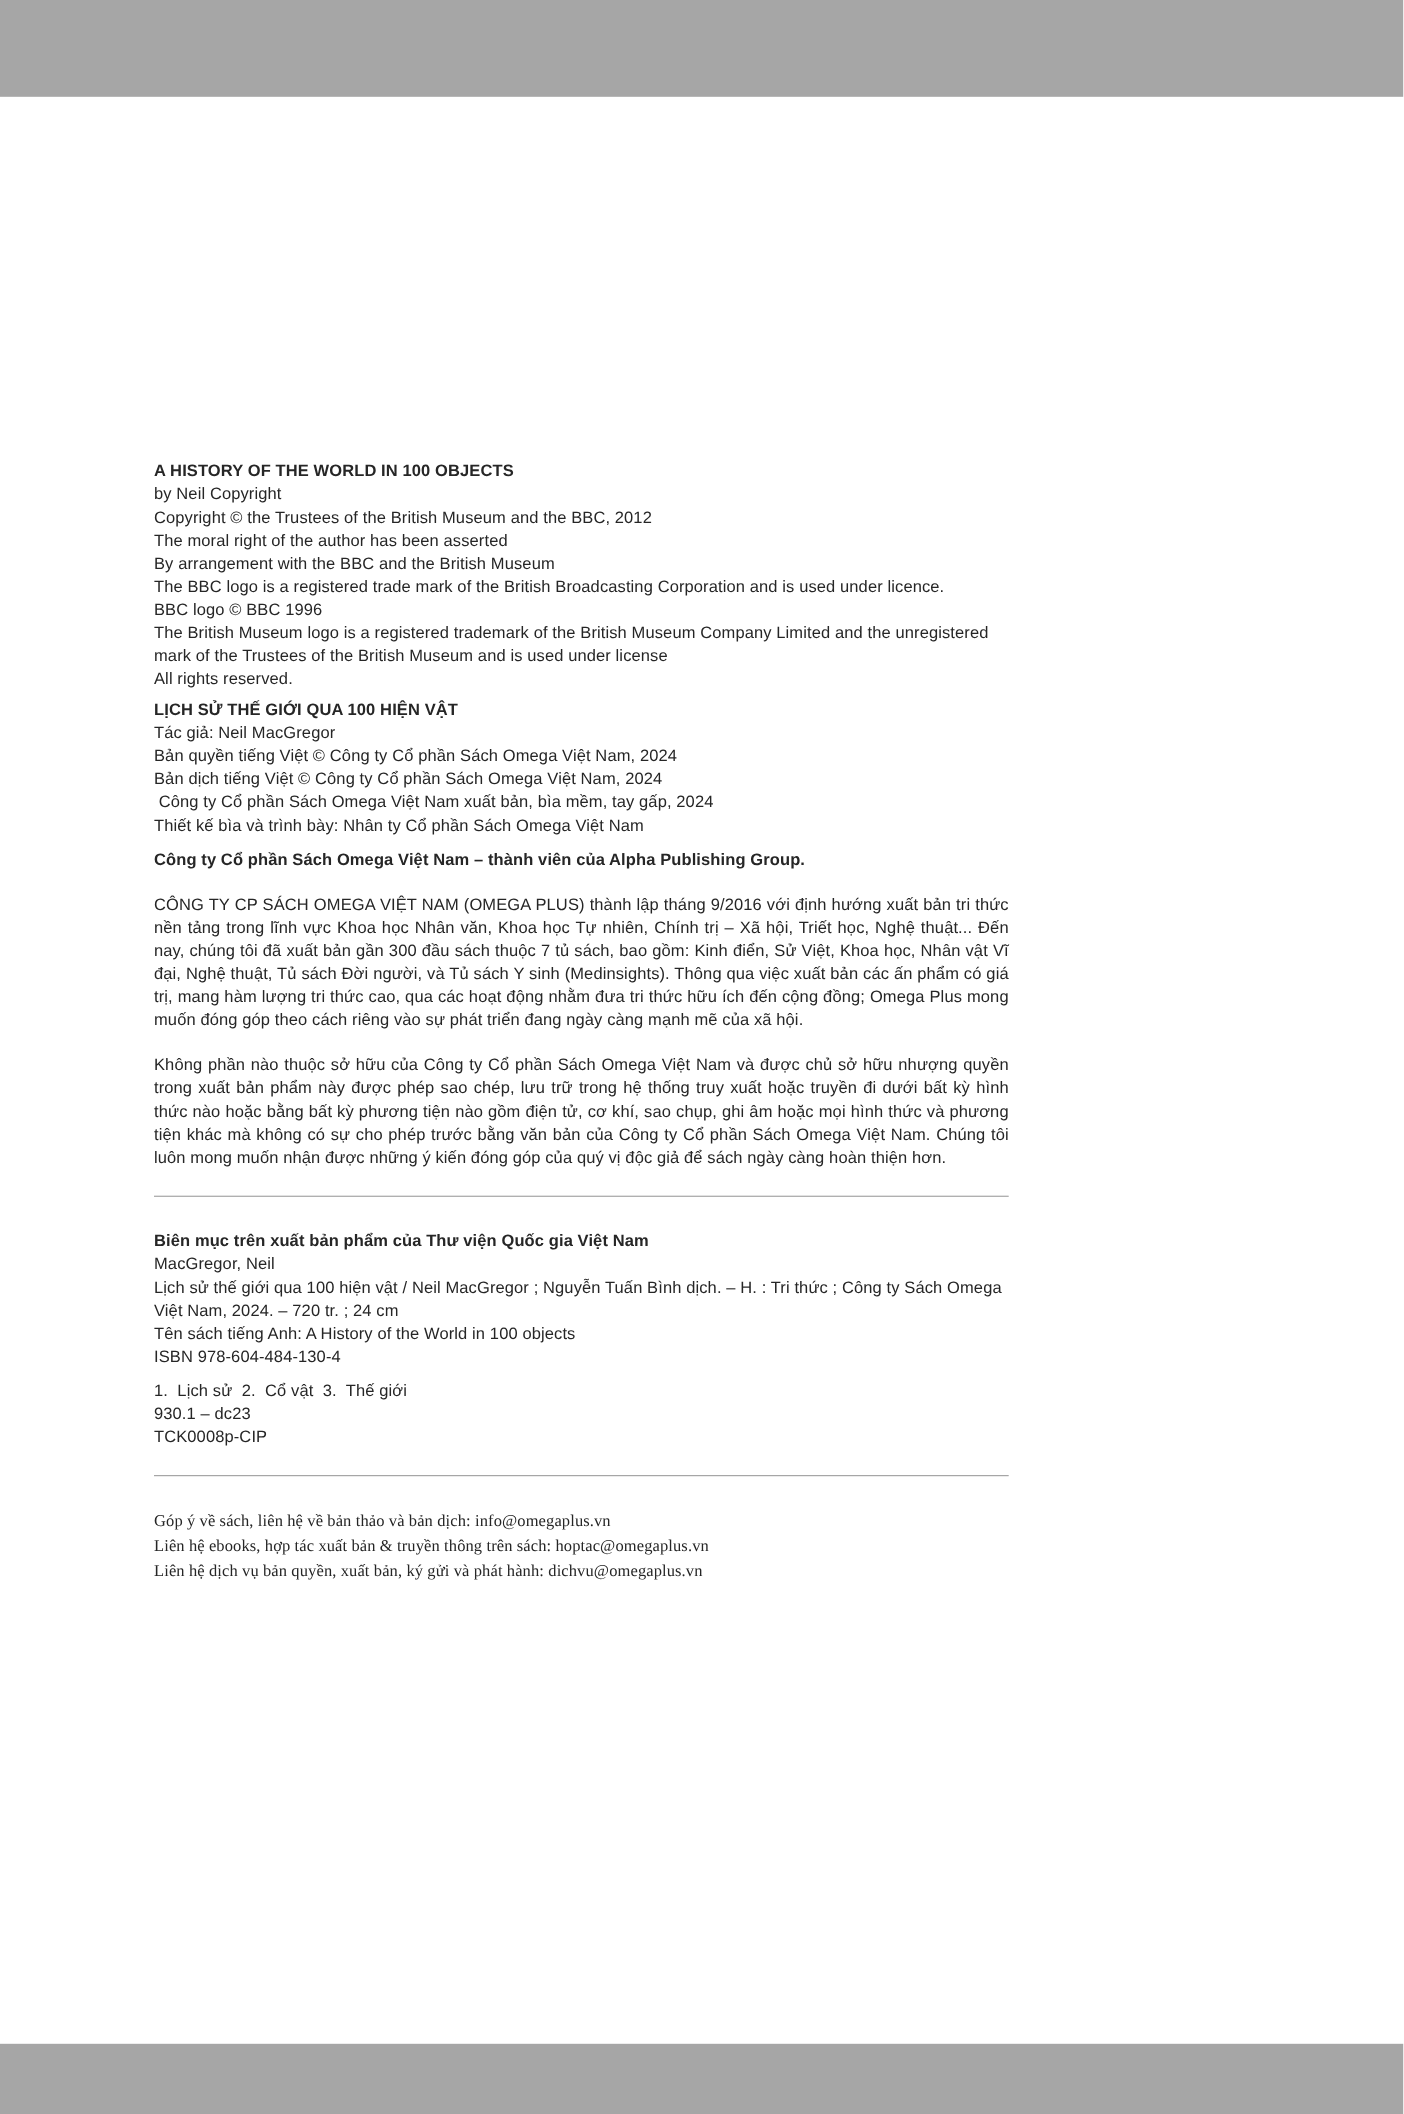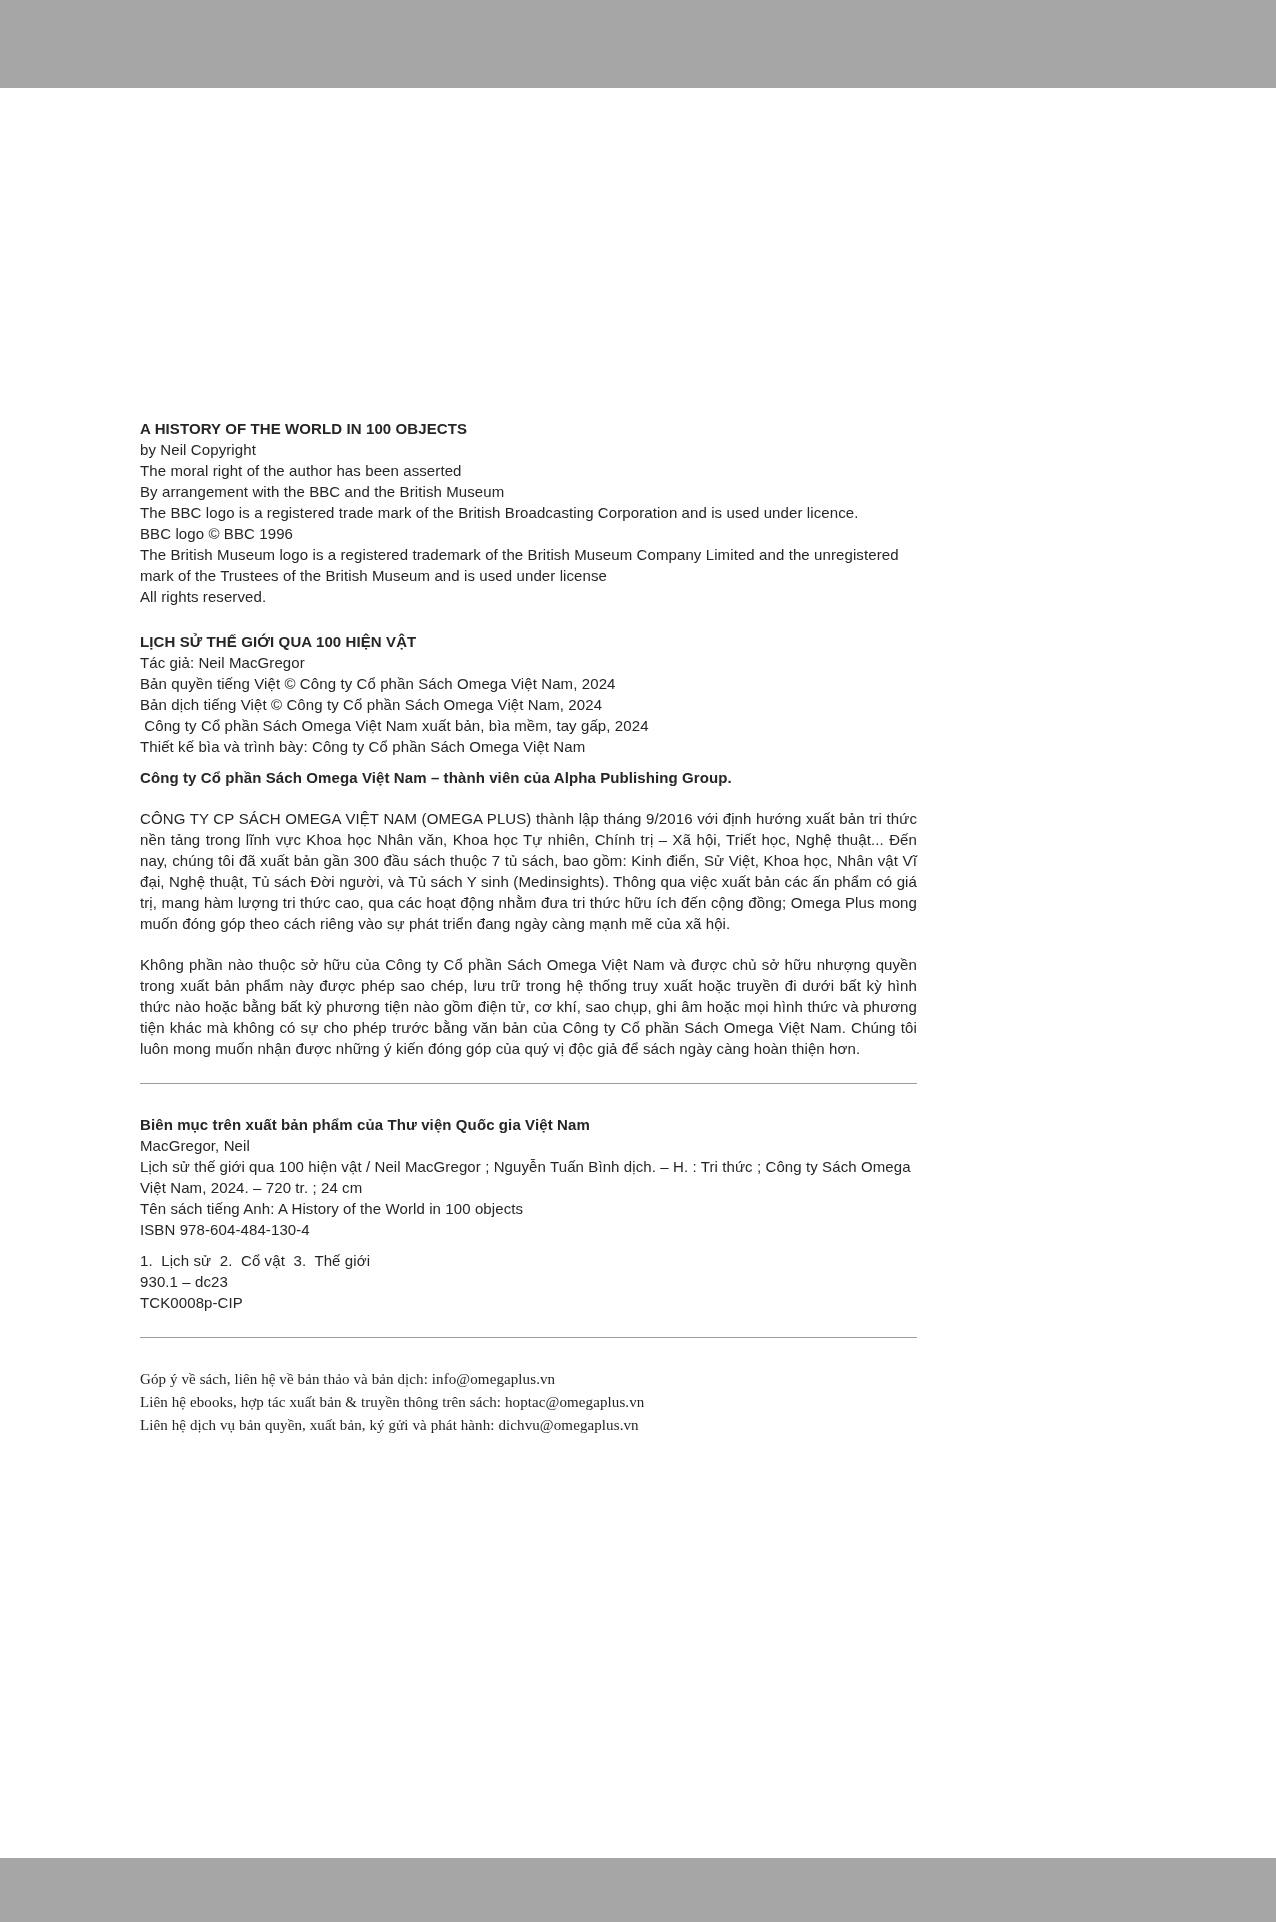--- a/index.html
+++ b/index.html
@@ -30,21 +30,21 @@
     white-space: pre-wrap;
     letter-spacing: 0.1px;
   }
   .para {
     font-size: 15px;
     line-height: 21px;
     text-align: justify;
     letter-spacing: 0.1px;
   }
   .bold { font-weight: 700; }
-  .mt-sm { margin-top: 24px; }
+  .mt-sm { margin-top: 7px; }
   .mt-md { margin-top: 20px; }
   .mt-lg { margin-top: 10px; }
   .rule {
     border: none;
     border-top: 1px solid #9d9d9d;
     margin: 24px 0 30px 0;
   }
   .contact-block .line { line-height: 23px; font-family: Liberation Serif, serif; }
 </style>
 </head>
@@ -52,35 +52,36 @@
 
 <div class="canvas">
 
   <div class="band band-top"></div>
 
   <main class="page">
 
     <section>
       <p class="line bold">A HISTORY OF THE WORLD IN 100 OBJECTS</p>
       <p class="line">by Neil Copyright</p>
+      <p class="line">Copyright © the Trustees of the British Museum and the BBC, 2012</p>
       <p class="line">The moral right of the author has been asserted</p>
       <p class="line">By arrangement with the BBC and the British Museum</p>
       <p class="line">The BBC logo is a registered trade mark of the British Broadcasting Corporation and is used under licence.</p>
       <p class="line">BBC logo © BBC 1996</p>
       <p class="line">The British Museum logo is a registered trademark of the British Museum Company Limited and the unregistered mark of the Trustees of the British Museum and is used under license</p>
       <p class="line">All rights reserved.</p>
     </section>
 
     <section class="mt-sm">
       <p class="line bold">LỊCH SỬ THẾ GIỚI QUA 100 HIỆN VẬT</p>
       <p class="line">Tác giả: Neil MacGregor</p>
       <p class="line">Bản quyền tiếng Việt © Công ty Cổ phần Sách Omega Việt Nam, 2024</p>
       <p class="line">Bản dịch tiếng Việt © Công ty Cổ phần Sách Omega Việt Nam, 2024</p>
       <p class="line"> Công ty Cổ phần Sách Omega Việt Nam xuất bản, bìa mềm, tay gấp, 2024</p>
-      <p class="line">Thiết kế bìa và trình bày: Công ty Cổ phần Sách Omega Việt Nam</p>
+      <p class="line">Thiết kế bìa và trình bày: Nhân ty Cổ phần Sách Omega Việt Nam</p>
     </section>
 
     <p class="line bold mt-lg">Công ty Cổ phần Sách Omega Việt Nam – thành viên của Alpha Publishing Group.</p>
 
     <p class="para mt-md">CÔNG TY CP SÁCH OMEGA VIỆT NAM (OMEGA PLUS) thành lập tháng 9/2016 với định hướng xuất bản tri thức nền tảng trong lĩnh vực Khoa học Nhân văn, Khoa học Tự nhiên, Chính trị – Xã hội, Triết học, Nghệ thuật... Đến nay, chúng tôi đã xuất bản gần 300 đầu sách thuộc 7 tủ sách, bao gồm: Kinh điển, Sử Việt, Khoa học, Nhân vật Vĩ đại, Nghệ thuật, Tủ sách Đời người, và Tủ sách Y sinh (Medinsights). Thông qua việc xuất bản các ấn phẩm có giá trị, mang hàm lượng tri thức cao, qua các hoạt động nhằm đưa tri thức hữu ích đến cộng đồng; Omega Plus mong muốn đóng góp theo cách riêng vào sự phát triển đang ngày càng mạnh mẽ của xã hội.</p>
 
     <p class="para mt-md">Không phần nào thuộc sở hữu của Công ty Cổ phần Sách Omega Việt Nam và được chủ sở hữu nhượng quyền trong xuất bản phẩm này được phép sao chép, lưu trữ trong hệ thống truy xuất hoặc truyền đi dưới bất kỳ hình thức nào hoặc bằng bất kỳ phương tiện nào gồm điện tử, cơ khí, sao chụp, ghi âm hoặc mọi hình thức và phương tiện khác mà không có sự cho phép trước bằng văn bản của Công ty Cổ phần Sách Omega Việt Nam. Chúng tôi luôn mong muốn nhận được những ý kiến đóng góp của quý vị độc giả để sách ngày càng hoàn thiện hơn.</p>
 
     <hr class="rule">
 

